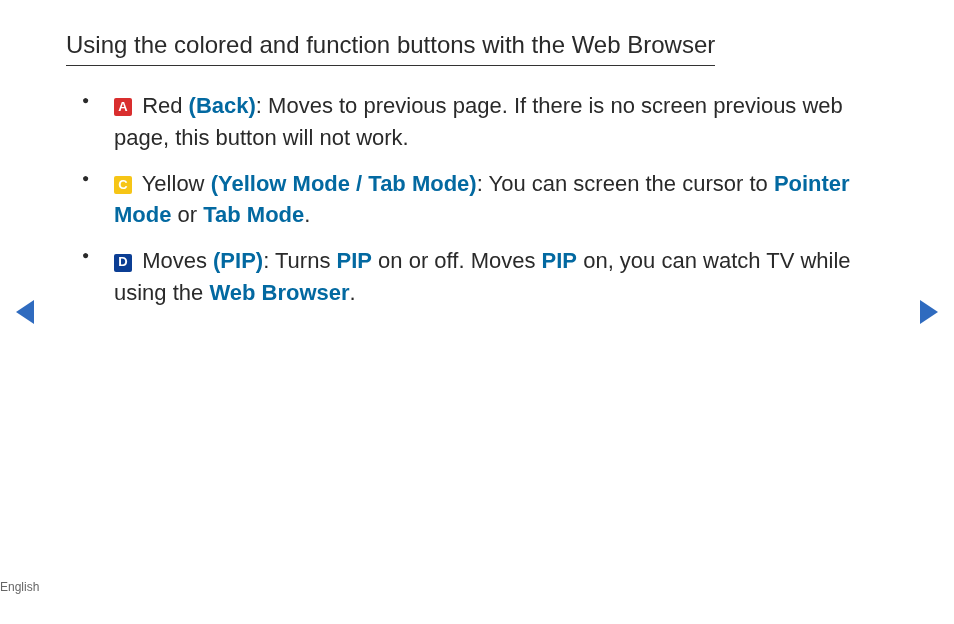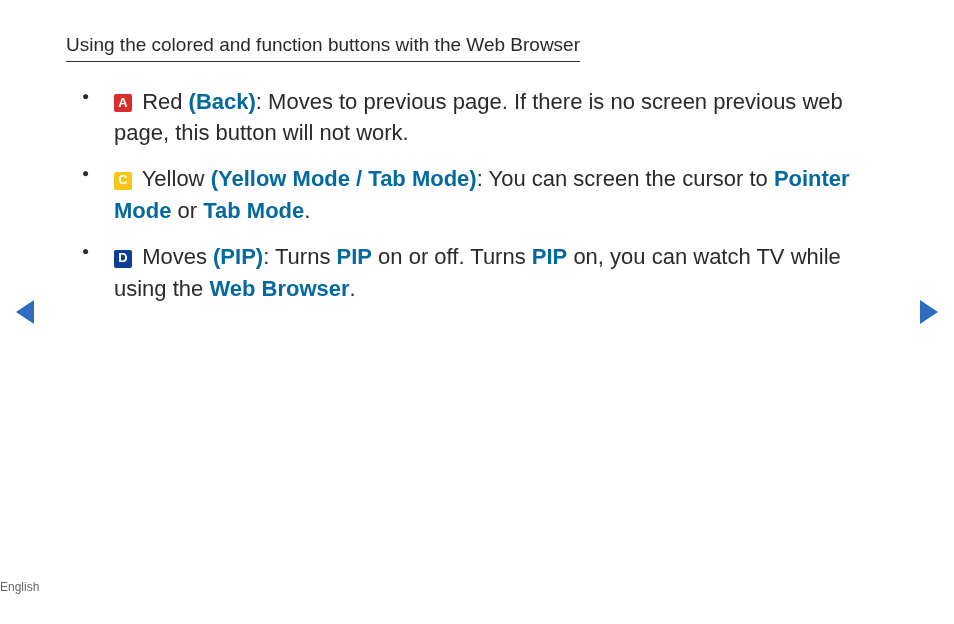--- a/index.html
+++ b/index.html
@@ -11,21 +11,21 @@
   position: relative;
   color: #2a2a2a;
   font-size: 22px;
   line-height: 1.45;
   font-weight: 300;
 }
 .page {
   padding: 28px 66px 0 66px;
 }
 .title {
-  font-size: 19px;
+  font-size: 24px;
   font-weight: 400;
   color: #2a2a2a;
   border-bottom: 1px solid #333;
   display: inline-block;
   padding-bottom: 2px;
   margin-bottom: 10px;
 }
 ul { list-style: none; margin-left: 8px; }
 li {
   position: relative;
@@ -108,19 +108,19 @@
 
     <li>
       <span class="badge yellow">C</span>
       <span>Yellow</span>
       <span class="hl">(Yellow Mode / Tab Mode)</span><span>: You can screen the cursor to </span><span class="hl">Pointer Mode</span><span> or </span><span class="hl">Tab Mode</span><span>.</span>
     </li>
 
     <li>
       <span class="badge blue">D</span>
       <span>Moves</span>
-      <span class="hl">(PIP)</span><span>: Turns </span><span class="hl">PIP</span><span> on or off. Turns </span><span class="hl">PIP</span><span> on, you can watch TV while using the </span><span class="hl">Web Browser</span><span>.</span>
+      <span class="hl">(PIP)</span><span>: Turns </span><span class="hl">PIP</span><span> on or off. Moves </span><span class="hl">PIP</span><span> on, you can watch TV while using the </span><span class="hl">Web Browser</span><span>.</span>
     </li>
 
   </ul>
 </div>
 
 <div class="footer-lang">English</div>
 
 </body></html>

